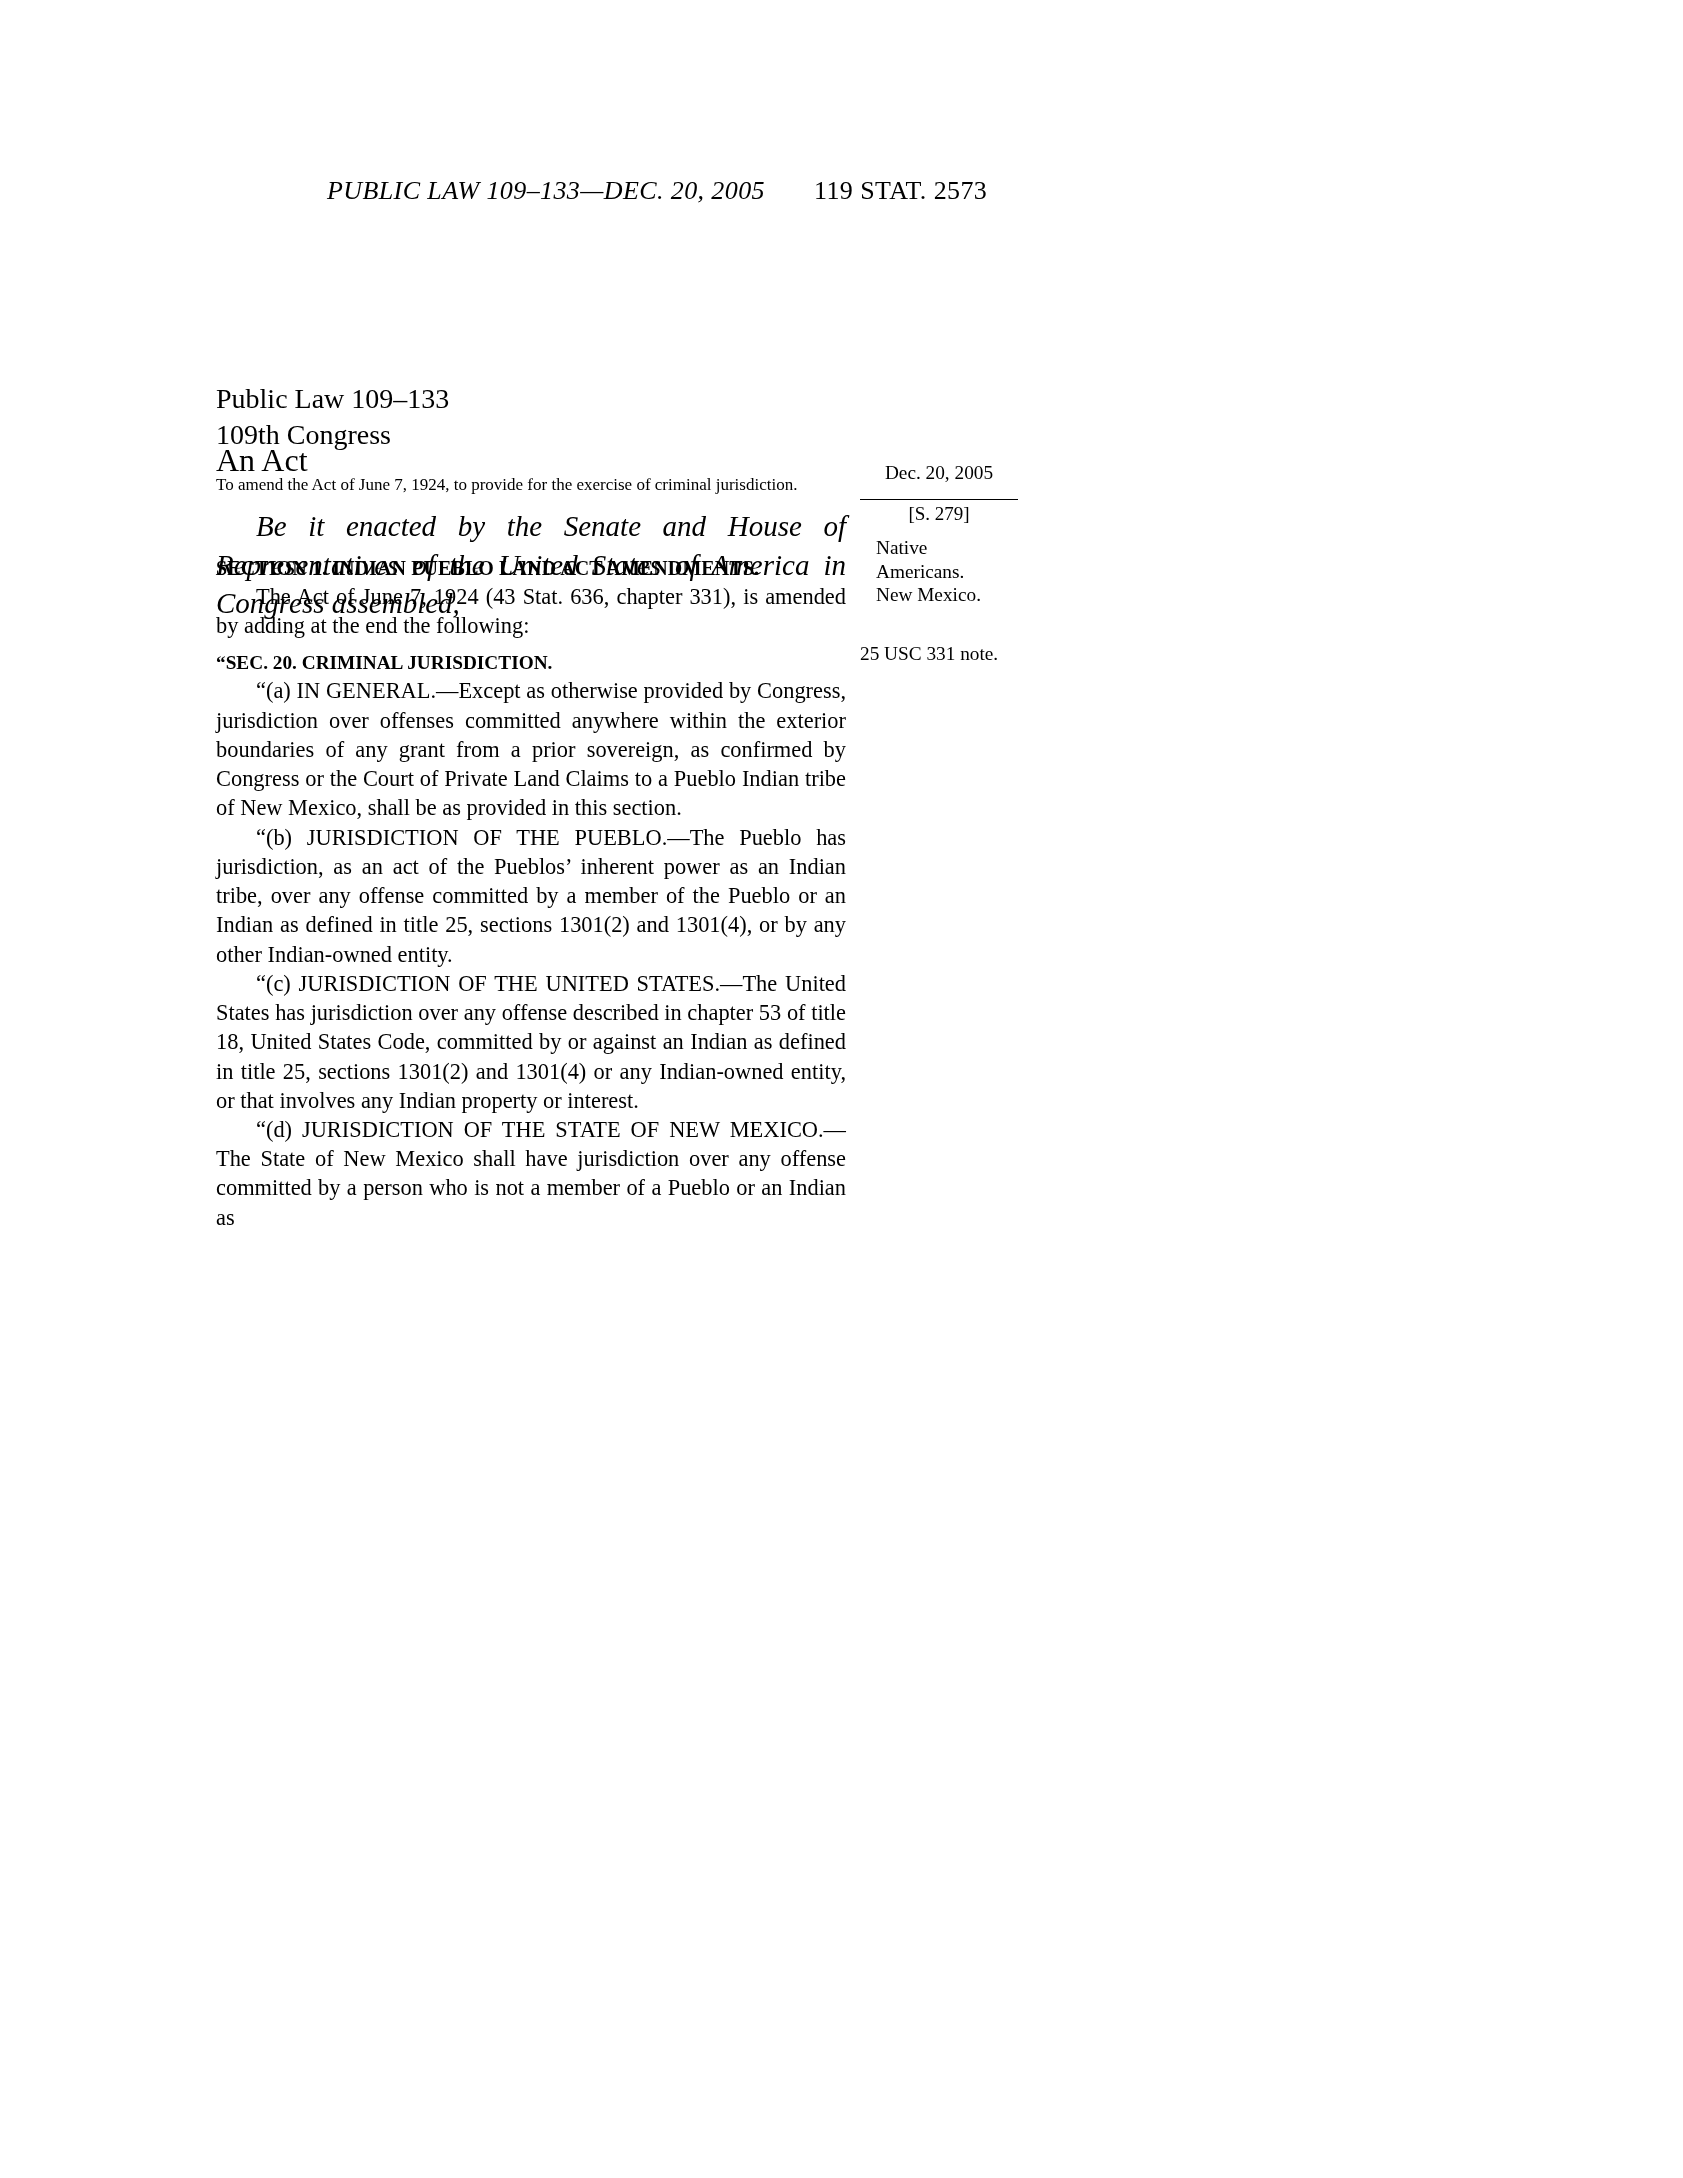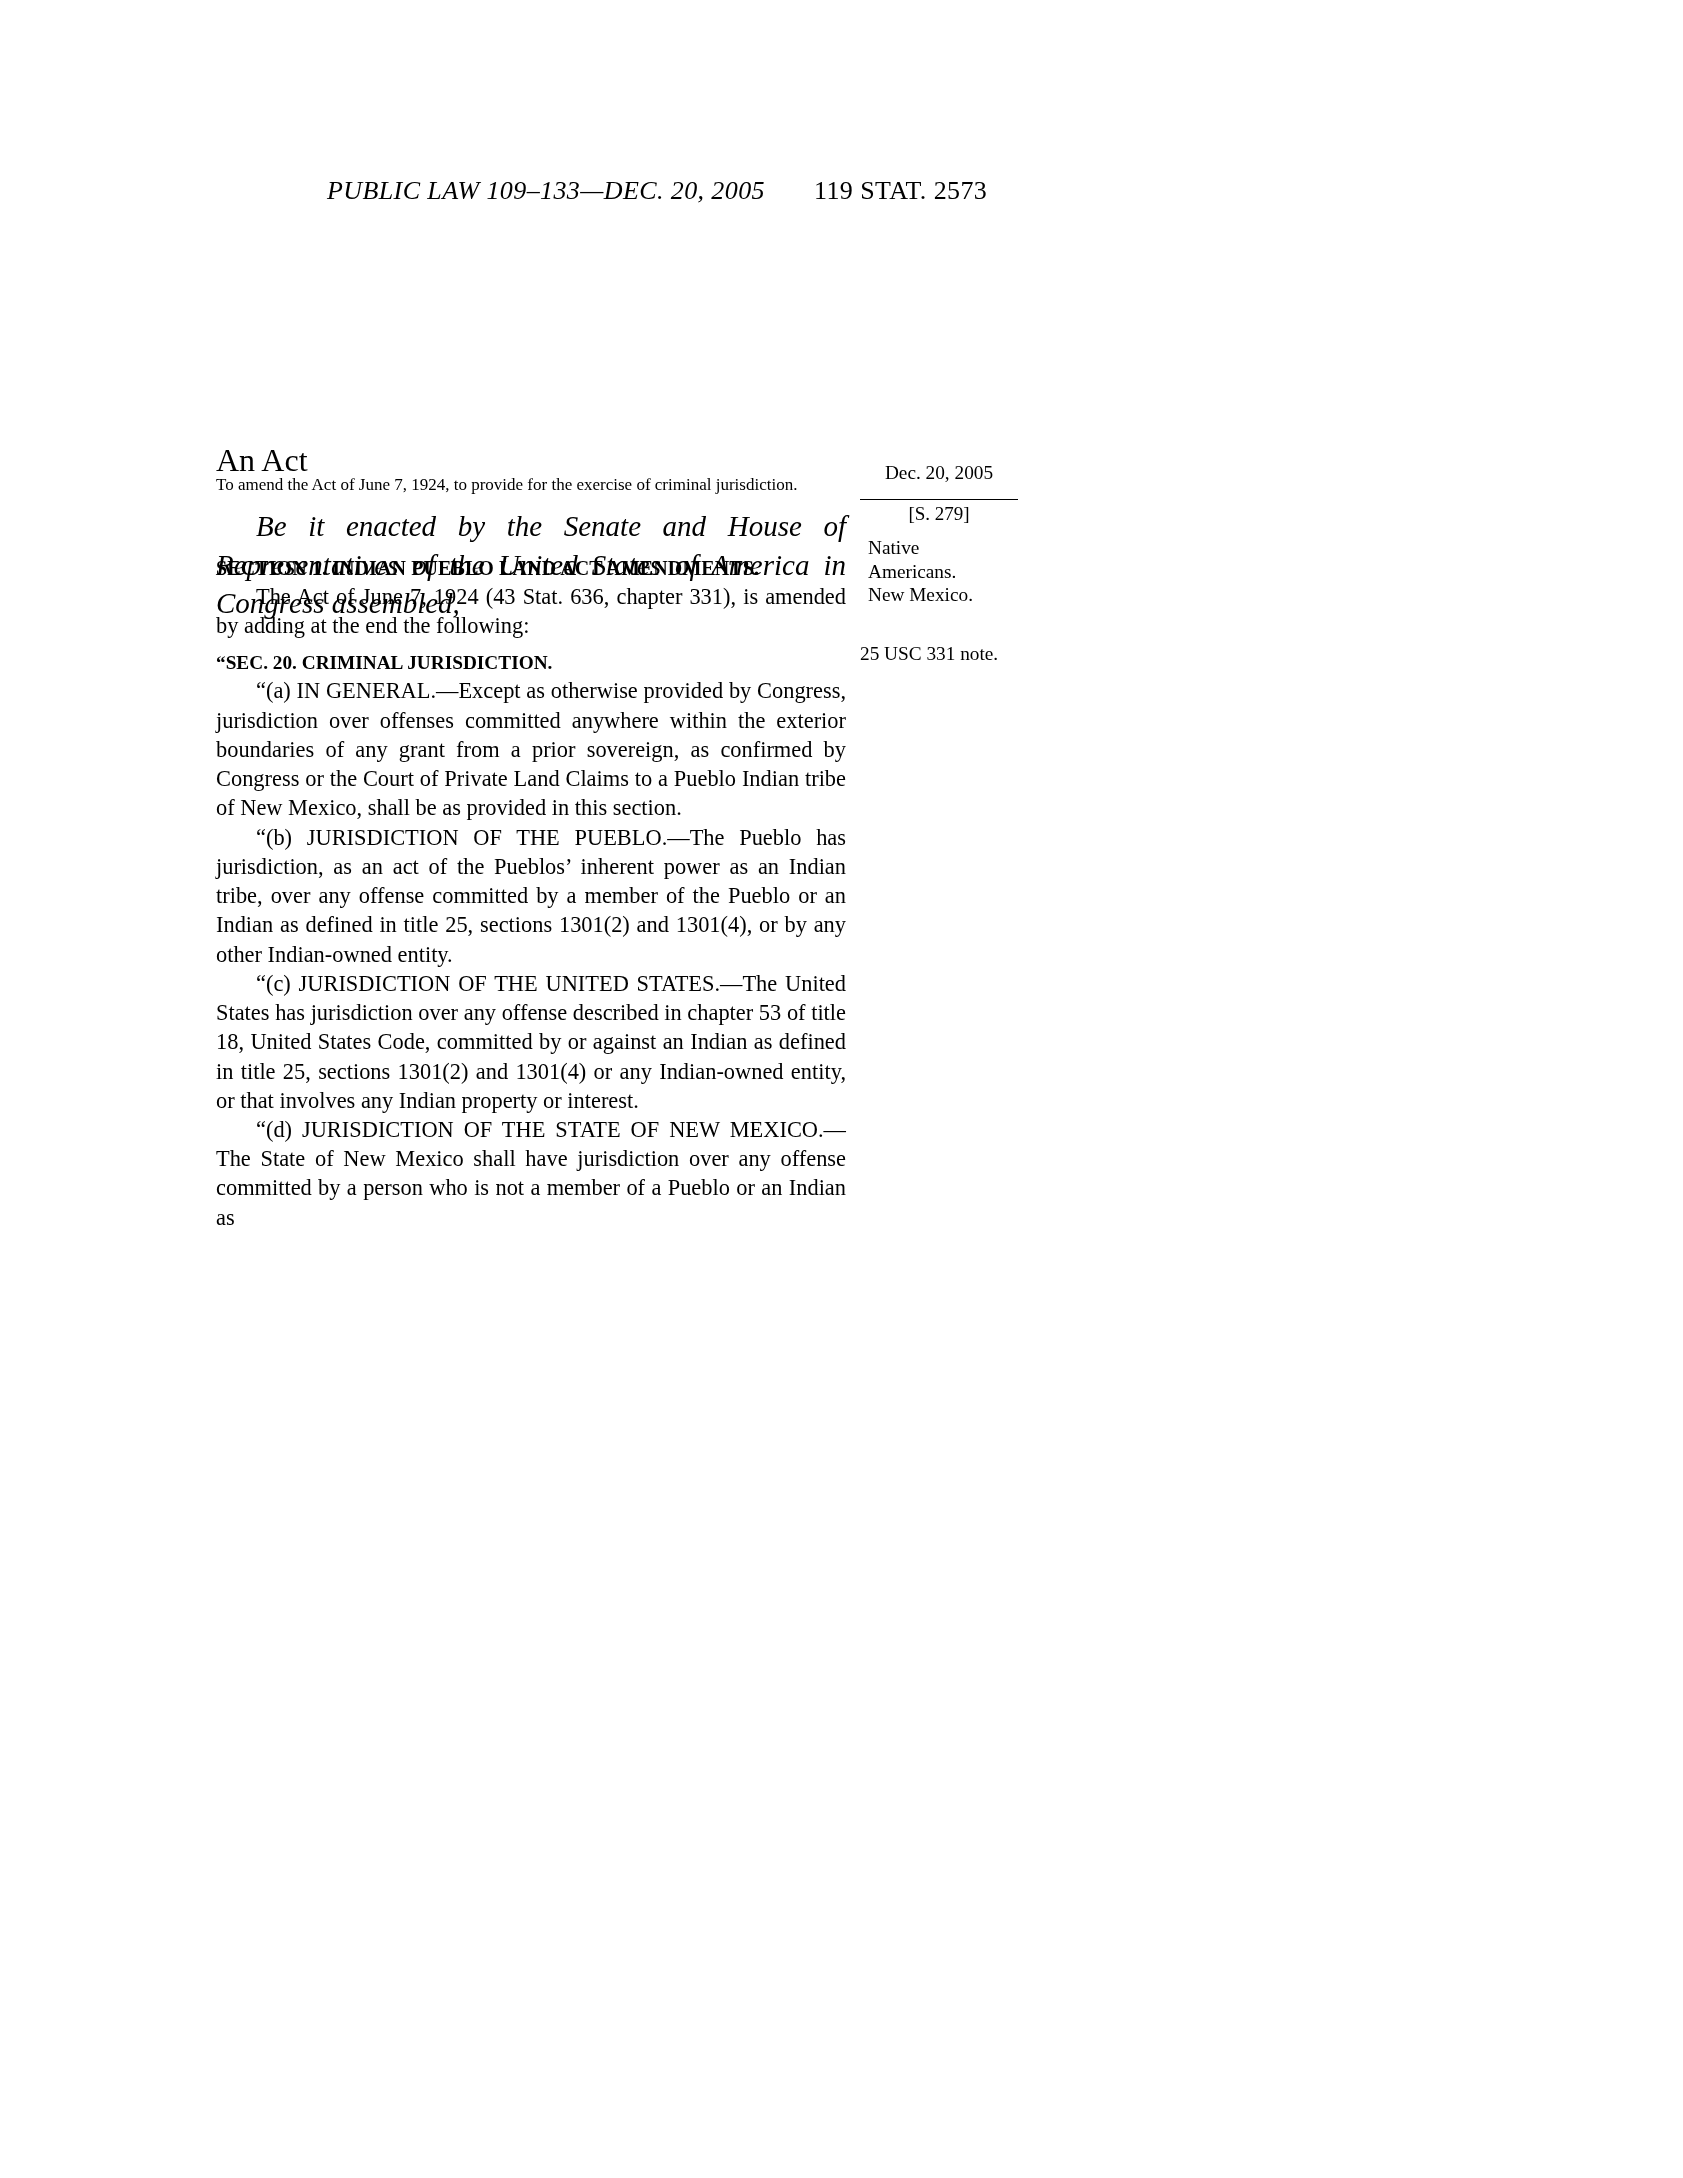--- a/index.html
+++ b/index.html
@@ -138,21 +138,21 @@
     border-bottom: 1.4px solid #000;
   }
   .bill-no {
     text-align: center;
     width: 158px;
     padding-top: 3px;
     font-size: 19px;
   }
   .topic-note {
     position: absolute;
-    left: 8px;
+    left: 16px;
     top: 75px;
     line-height: 1.22;
     font-size: 19.3px;
   }
   .usc-note {
     position: absolute;
     left: 0;
     top: 181px;
     font-size: 19.3px;
     white-space: nowrap;
@@ -161,20 +161,24 @@
 </head>
 <body>
 
 <div class="page">
 
   <div class="runhead">
     <span class="left">PUBLIC LAW 109–133—DEC. 20, 2005</span>
     <span class="right">119 STAT. 2573</span>
   </div>
 
+  <div class="law-header">
+    <div>Public Law 109–133</div>
+    <div>109th Congress</div>
+  </div>
 
   <div class="an-act">An Act</div>
 
   <div class="longtitle">To amend the Act of June 7, 1924, to provide for the exercise of criminal jurisdiction.</div>
 
   <div class="enacting">Be it enacted by the Senate and House of Representatives of the United States of America in Congress assembled,</div>
 
   <div class="bodycol">
 
     <div class="sec-head">SECTION 1. INDIAN PUEBLO LAND ACT AMENDMENTS.</div>

